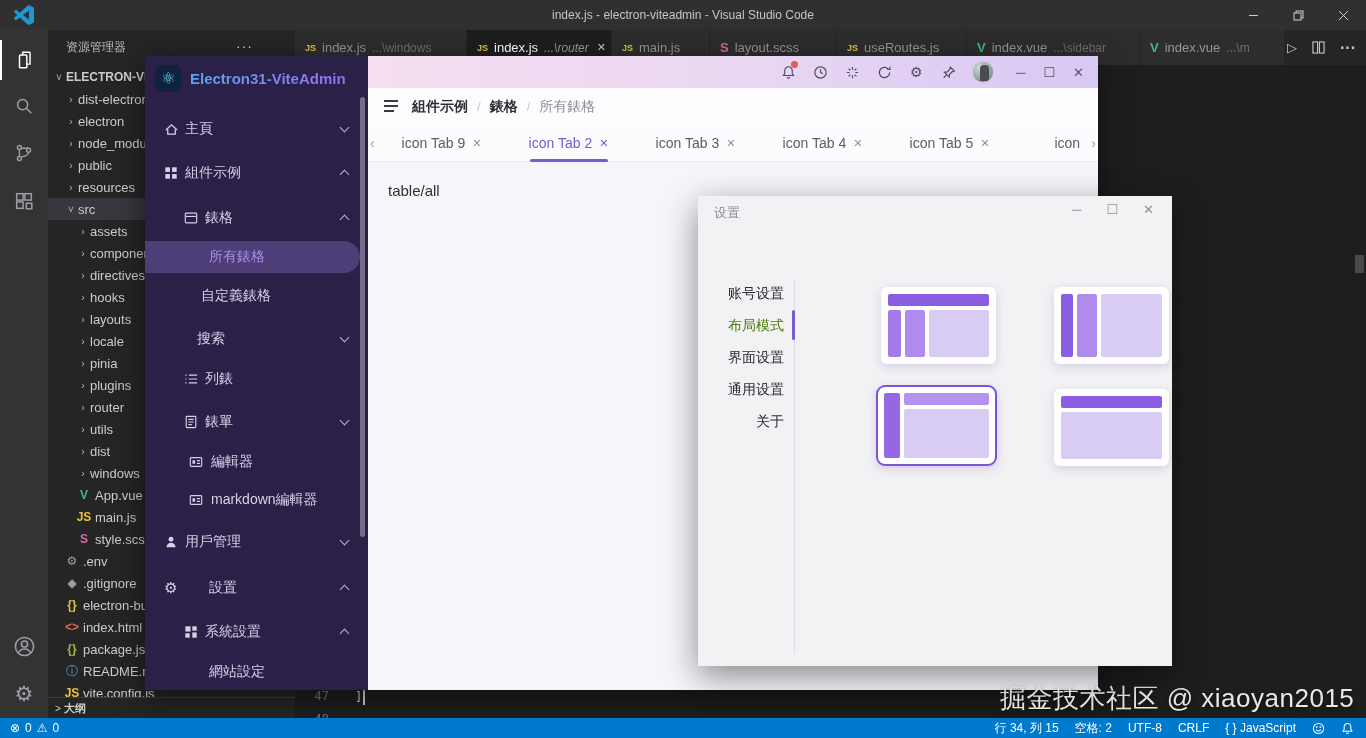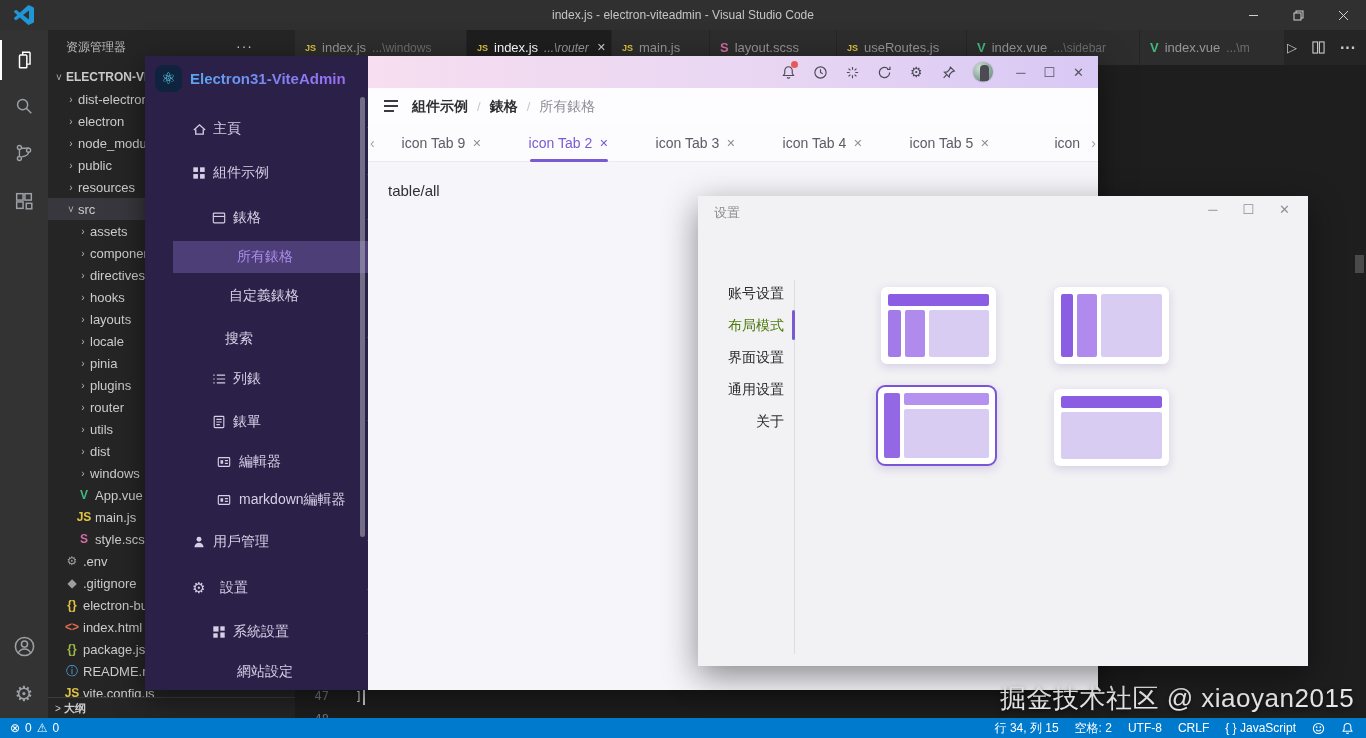--- a/index.html
+++ b/index.html
@@ -71,21 +71,21 @@
 
   
   .app{position:absolute;left:145px;top:56px;width:953px;height:634px;z-index:5;
     box-shadow:0 8px 28px rgba(0,0,0,.5);}
   .app-side{position:absolute;left:0;top:0;width:223px;height:634px;background:#2b2148;overflow:hidden;}
   .app-logo{position:absolute;left:10px;top:9px;display:flex;align-items:center;gap:8px;}
   .app-logo .badge{width:27px;height:27px;border-radius:8px;background:#10233e;display:flex;align-items:center;justify-content:center;
     color:#62d8f0;font-size:16px;}
   .app-logo .ltxt{font-size:15px;font-weight:700;background:linear-gradient(90deg,#58a6f2,#9d6cf2);
     -webkit-background-clip:text;background-clip:text;color:transparent;}
-  .m-row{position:absolute;left:0;width:223px;height:32px;display:flex;align-items:center;color:#d6cfe6;font-size:14px;margin-left:28px;}
+  .m-row{position:absolute;left:0;width:223px;height:32px;display:flex;align-items:center;color:#d6cfe6;font-size:14px;}
   .m-row .mico{position:absolute;width:16px;height:16px;display:flex;align-items:center;justify-content:center;}
   .m-row .mlbl{position:absolute;white-space:nowrap;}
   .m-row .chev{position:absolute;right:20px;width:7px;height:7px;border-right:1.5px solid #b9b0d0;border-bottom:1.5px solid #b9b0d0;}
   .chev.down{transform:rotate(45deg);margin-top:-3px;}
   .chev.up{transform:rotate(-135deg);margin-top:3px;}
   .m-row.active{background:#4d3e77;border-radius:0 17px 17px 0;width:215px;}
   .m-row.active .mlbl{color:#a98ce8;}
   .app-scroll{position:absolute;left:215px;top:41px;width:5px;height:440px;border-radius:3px;background:rgba(175,175,190,.55);}
 
   .app-main{position:absolute;left:223px;top:0;width:730px;height:634px;background:#f6f5fa;}
@@ -113,21 +113,21 @@
   .a-tab{width:127px;flex:none;height:38px;display:flex;align-items:center;justify-content:center;gap:7px;
     font-size:14px;color:#5c5c66;position:relative;}
   .a-tab .x{color:#8f8f98;font-size:11px;}
   .a-tab.active{color:#7a5ad2;}
   .a-tab.active .x{color:#7a5ad2;}
   .a-tab.active .uline{position:absolute;bottom:0;left:50%;transform:translateX(-50%);width:78px;height:3px;border-radius:2px;background:#7a5ad2;}
   .app-content{position:absolute;left:0;top:106px;width:730px;height:528px;background:#f6f5fa;}
   .content-title{position:absolute;left:20px;top:20px;font-size:15px;color:#2f3035;}
 
   
-  .dlg{position:absolute;left:698px;top:196px;width:610px;height:470px;background:#f2f1f4;z-index:10;
+  .dlg{position:absolute;left:698px;top:196px;width:474px;height:470px;background:#f2f1f4;z-index:10;
     box-shadow:0 10px 32px rgba(0,0,0,.45);}
   .dlg-title{position:absolute;left:16px;top:8px;font-size:13px;color:#8c8c92;}
   .dlg-ctl{position:absolute;right:18px;top:6px;display:flex;gap:25px;color:#8f8f95;font-size:13px;}
   .dlg-menu{position:absolute;left:10px;top:82px;width:76px;}
   .dm-item{height:32px;display:flex;align-items:center;justify-content:flex-end;font-size:14px;color:#2b2b30;}
   .dm-item.active{color:#4d7c0f;}
   .dlg-div{position:absolute;left:96px;top:84px;width:1px;height:374px;background:#dddce3;}
   .dlg-ind{position:absolute;left:94px;top:114px;width:3px;height:30px;background:#7a5ad2;border-radius:2px;}
 
   .tile{position:absolute;background:#ffffff;border-radius:6px;box-shadow:0 3px 10px rgba(110,90,170,.22);padding:7px;}
@@ -536,21 +536,21 @@
                 <path d="M2.8 14a5.2 5.2 0 0 1 10.4 0z"></path>
               </svg>
             </span>
             <span class="mlbl" style="left: 40px; font-family: Liberation Mono, monospace;">用戶管理</span>
             <span class="chev down"></span>
           </div>
           <div class="m-row" style="top: 516px;">
             <span class="mico" style="left: 18px;">
               <span style="font-size:15px;">⚙</span>
             </span>
-            <span class="mlbl" style="left: 27px; padding-left: 20px;">設置</span>
+            <span class="mlbl" style="left: 44px; padding-left: 20px;">設置</span>
             <span class="chev up"></span>
           </div>
           <div class="m-row" style="top: 560px;">
             <span class="mico" style="left: 38px;">
               <svg width="14" height="14" viewBox="0 0 16 16" fill="currentColor">
                 <rect x="1.5" y="1.5" width="6" height="6"></rect>
                 <rect x="9.5" y="1.5" width="5" height="5"></rect>
                 <rect x="1.5" y="9.5" width="5" height="5"></rect>
                 <rect x="9.5" y="8.5" width="5" height="6"></rect>
               </svg>

